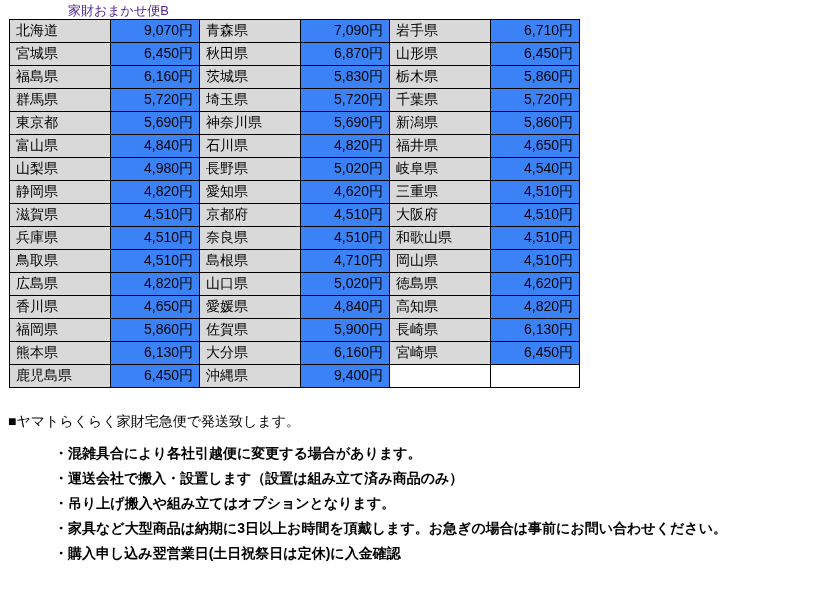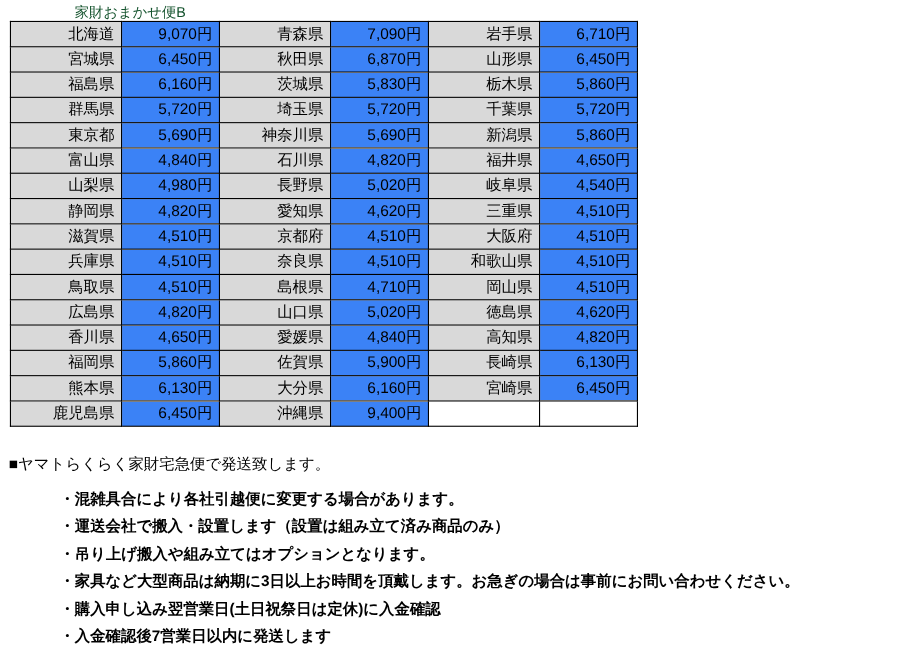--- a/index.html
+++ b/index.html
@@ -17,21 +17,21 @@
   .page {
     position: relative;
     width: 822px;
     height: 595px;
   }
   .title {
     position: absolute;
     left: 68px;
     top: 2px;
     font-size: 13px;
-    color: #14532d;
+    color: #4c1d95;
     white-space: nowrap;
   }
   table.fee-table {
     position: absolute;
     left: 9px;
     top: 19px;
     border-collapse: collapse;
     table-layout: fixed;
     width: 504px;
   }
@@ -39,21 +39,21 @@
     border: 1px solid #000000;
     height: 22px;
     font-size: 14px;
     padding: 0 6px;
     white-space: nowrap;
     overflow: hidden;
   }
   td.pref {
     width: 88px;
     background: #d9d9d9;
-    text-align: right;
+    text-align: left;
   }
   td.price {
     width: 76px;
     background: #3b82f6;
     text-align: right;
   }
   td.empty {
     background: #ffffff;
   }
   .notes {
@@ -216,17 +216,16 @@
     </tbody>
   </table>
 
   <div class="notes">
     <div class="note-head">■ヤマトらくらく家財宅急便で発送致します。</div>
     <div class="note-line">・混雑具合により各社引越便に変更する場合があります。</div>
     <div class="note-line">・運送会社で搬入・設置します（設置は組み立て済み商品のみ）</div>
     <div class="note-line">・吊り上げ搬入や組み立てはオプションとなります。</div>
     <div class="note-line">・家具など大型商品は納期に3日以上お時間を頂戴します。お急ぎの場合は事前にお問い合わせください。</div>
     <div class="note-line">・購入申し込み翌営業日(土日祝祭日は定休)に入金確認</div>
-    <div class="note-line">・入金確認後7営業日以内に発送します</div>
 
   </div>
 
 </div>
 
 </body></html>

